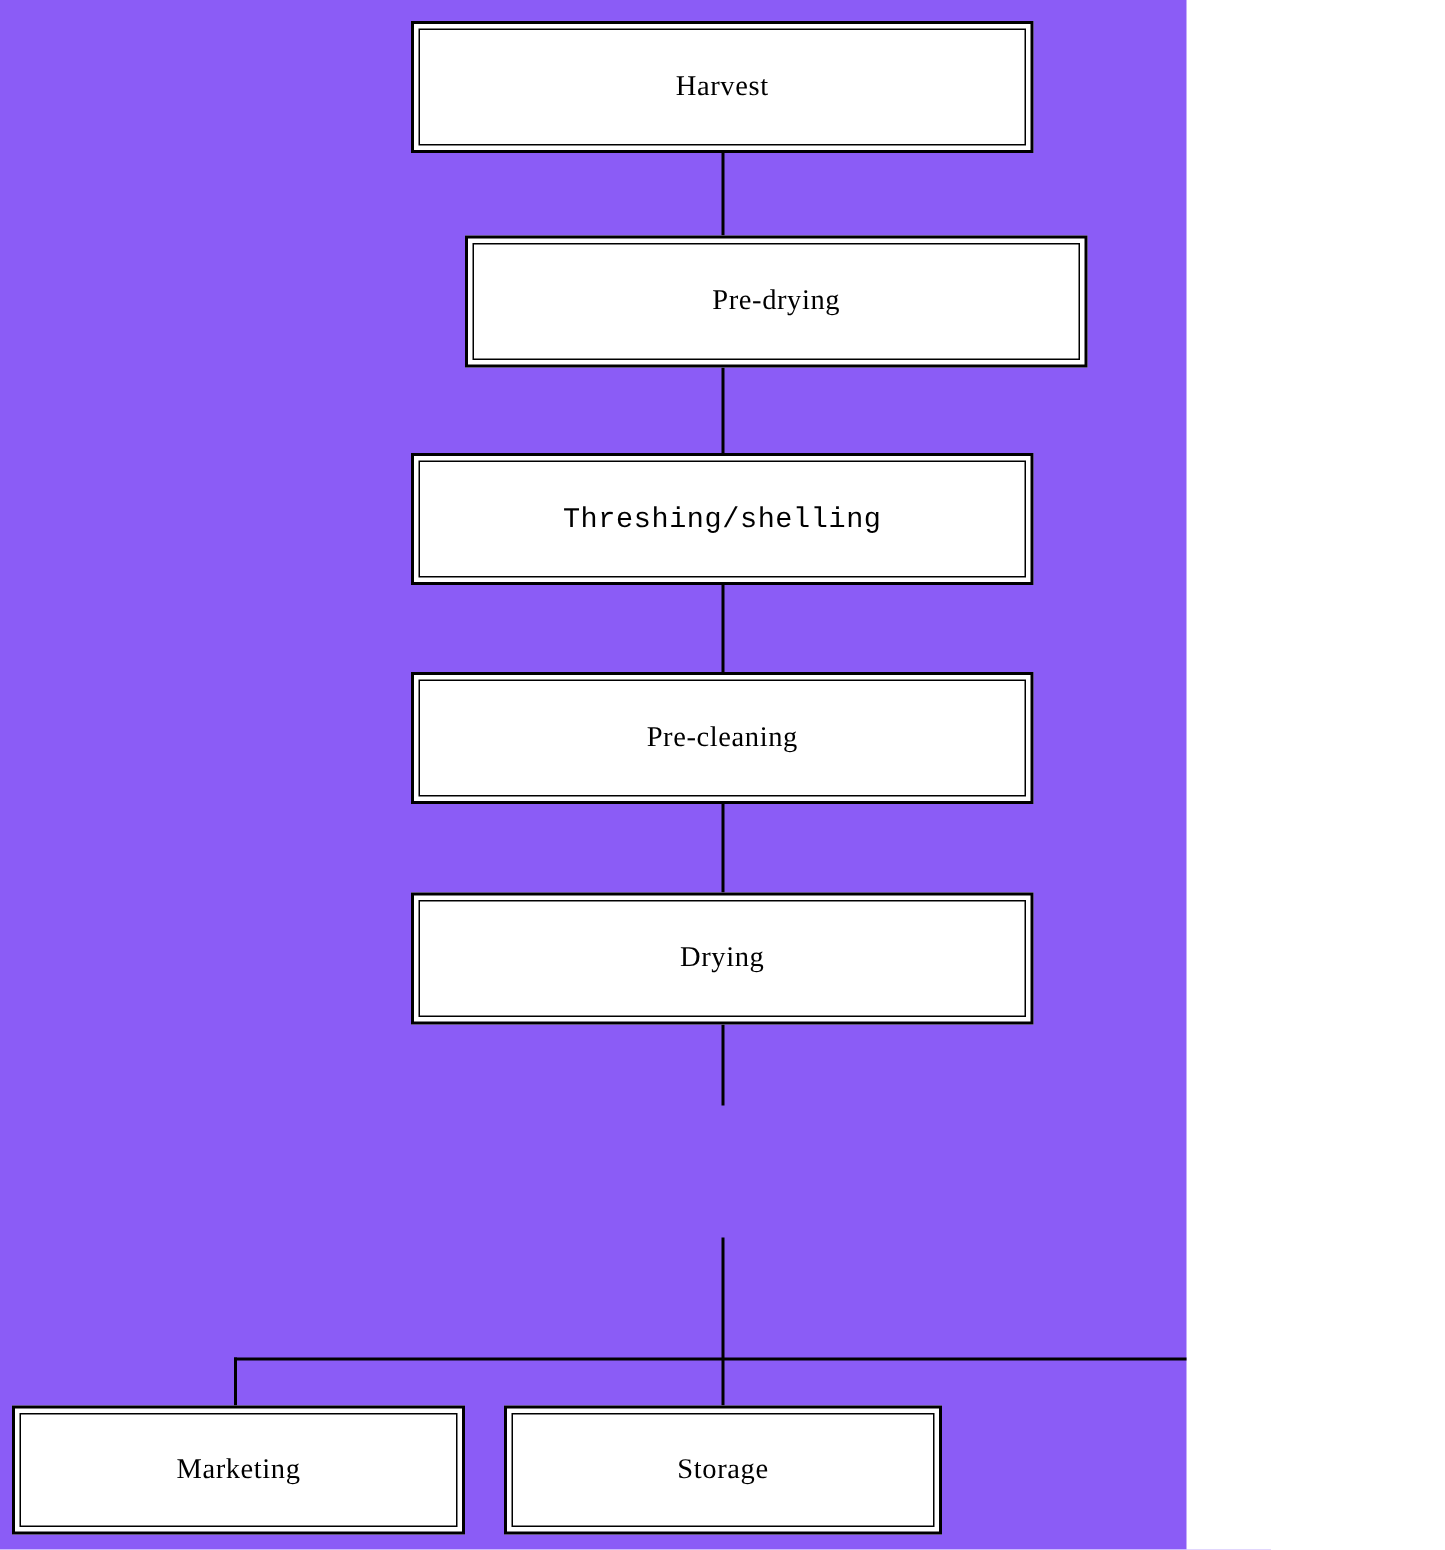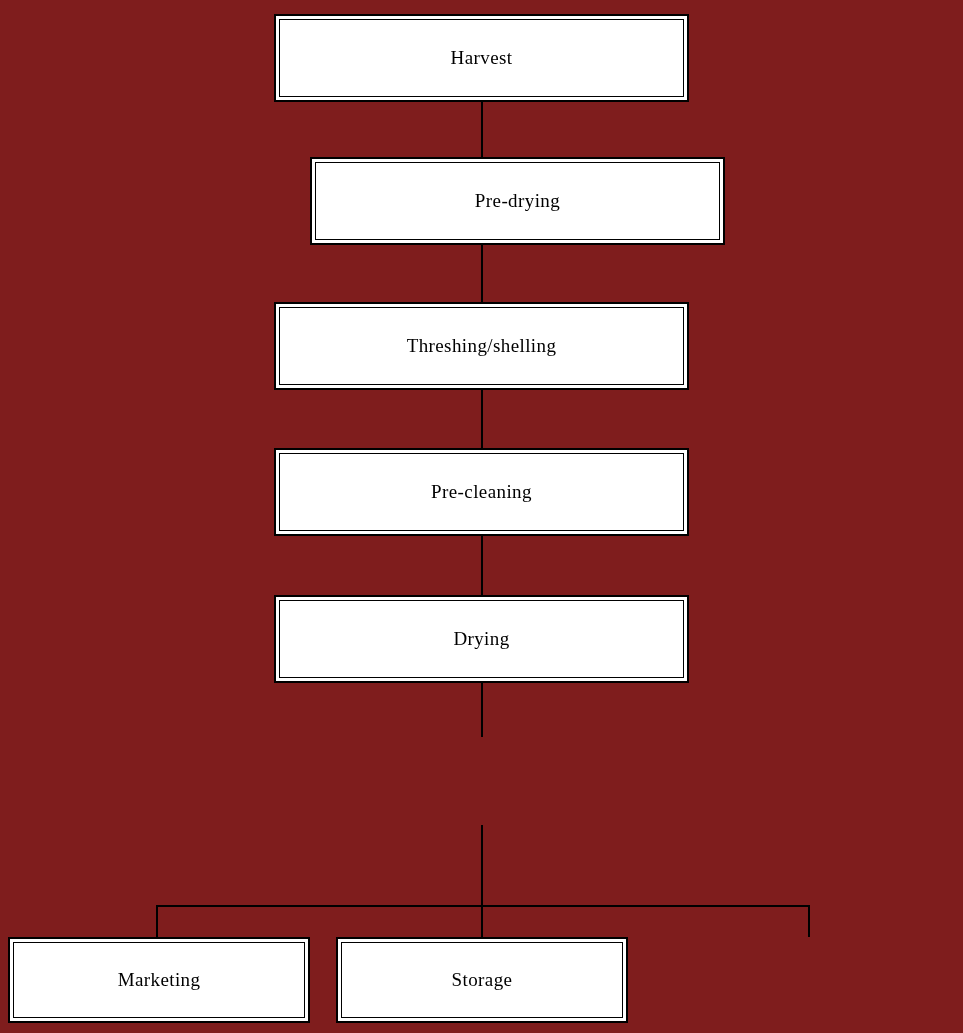--- a/index.html
+++ b/index.html
@@ -7,23 +7,23 @@
     margin: 0;
     padding: 0;
     background: #ffffff;
   }
   body {
     font-family: "Liberation Serif", "DejaVu Serif", serif;
     color: #000000;
   }
   #diagram {
     position: relative;
-    width: 963px;
+    width: 791px;
     height: 1033px;
-    background: #7f1d1d;
+    background: #8b5cf6;
     overflow: hidden;
   }
 
   
   .node {
     position: absolute;
     box-sizing: border-box;
     background: #ffffff;
     border: 2px solid #000000;
     padding: 3px;
@@ -76,21 +76,21 @@
   <div class="vline" style="left:481px; top:102px; height:55px;"></div>
 
   <div class="node" style="left:274px; top:157px; width:415px; height:88px;margin-left:36px;">
     <div class="node-inner">
       <span class="node-label">Pre-drying</span>
     </div>
   </div>
 
   <div class="vline" style="left:481px; top:245px; height:57px;"></div>
 
-  <div class="node" style="left:274px; top:302px; width:415px; height:88px;">
+  <div class="node" style="left:274px; top:302px; width:415px; height:88px;font-family:Liberation Mono, monospace;">
     <div class="node-inner">
       <span class="node-label">Threshing/shelling</span>
     </div>
   </div>
 
   <div class="vline" style="left:481px; top:390px; height:58px;"></div>
 
   <div class="node" style="left:274px; top:448px; width:415px; height:88px;">
     <div class="node-inner">
       <span class="node-label">Pre-cleaning</span>

